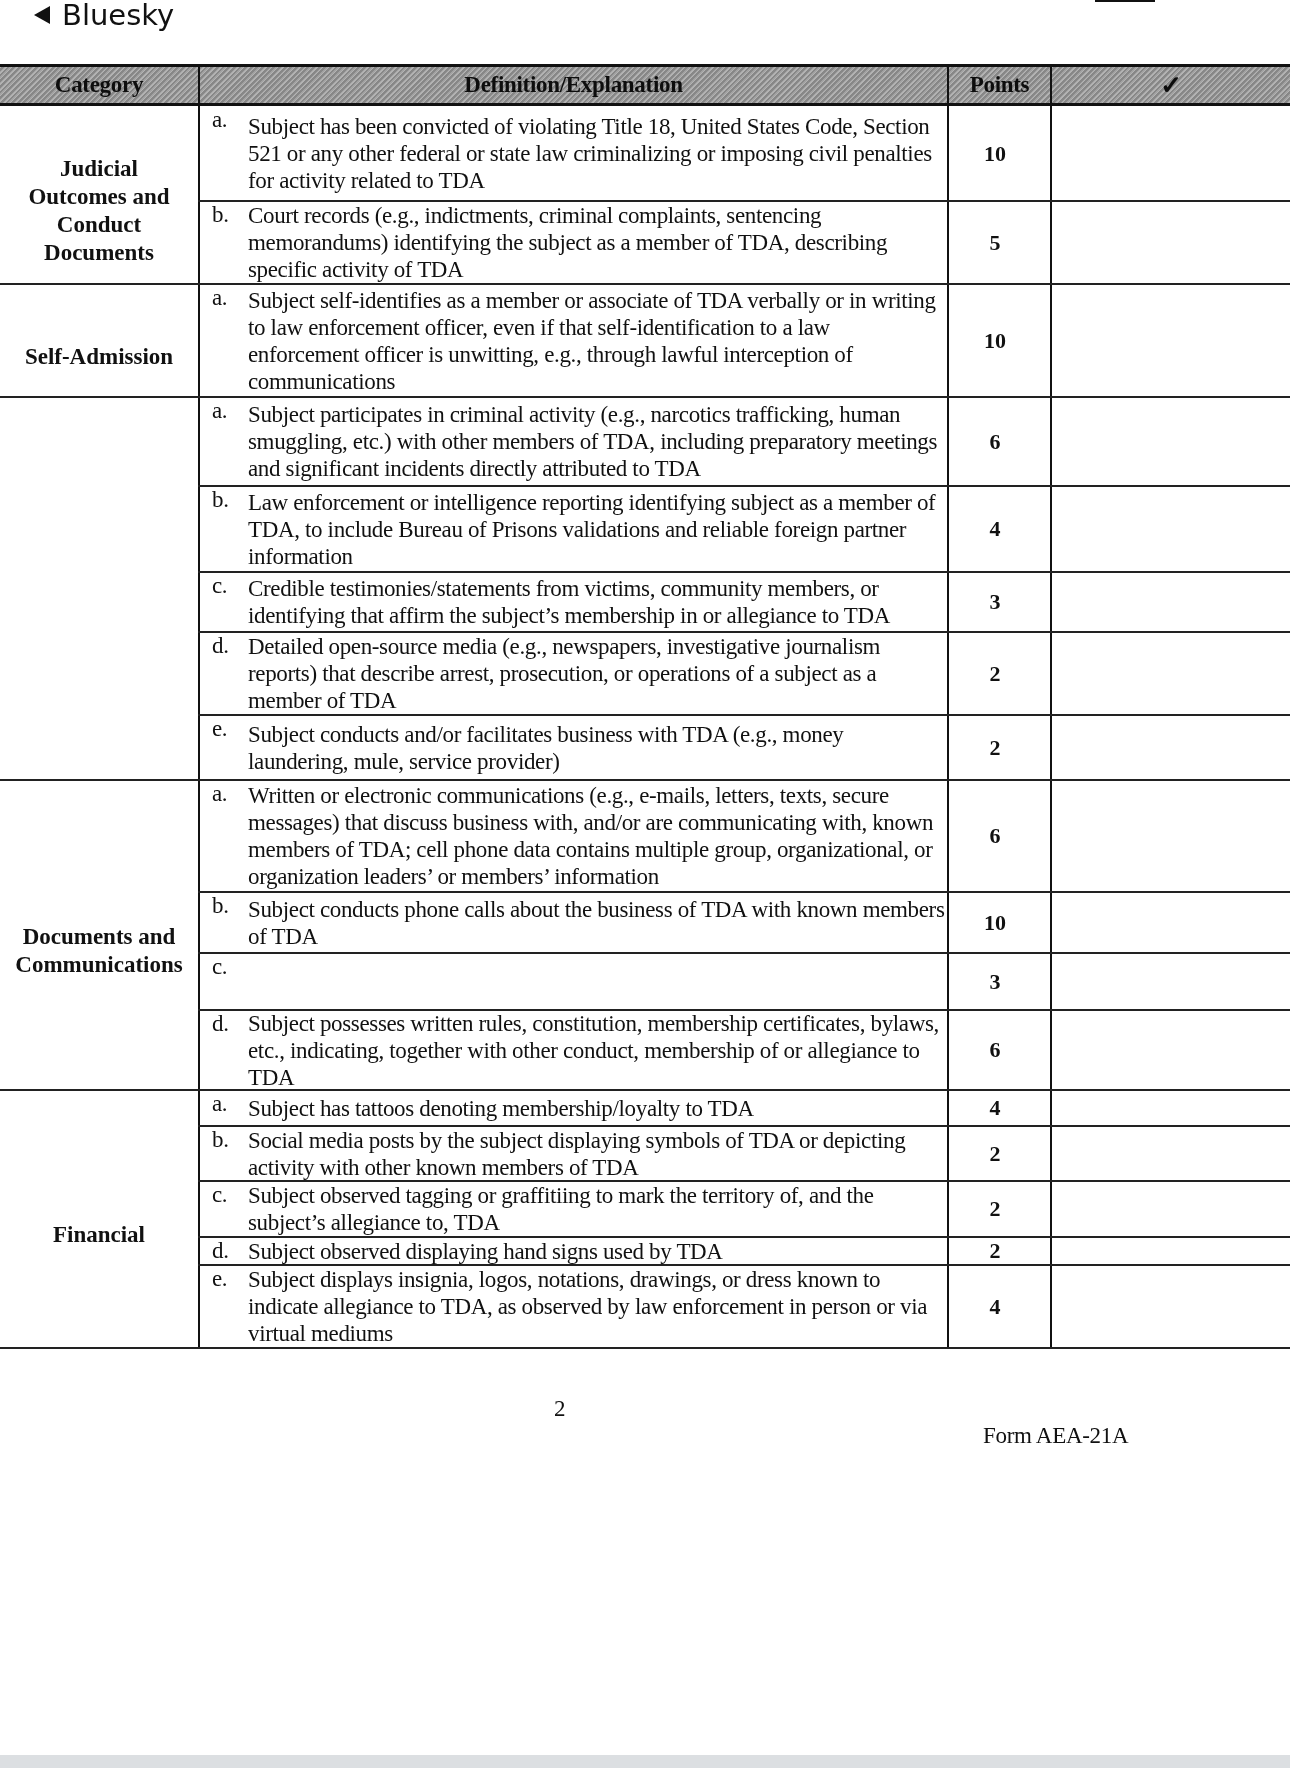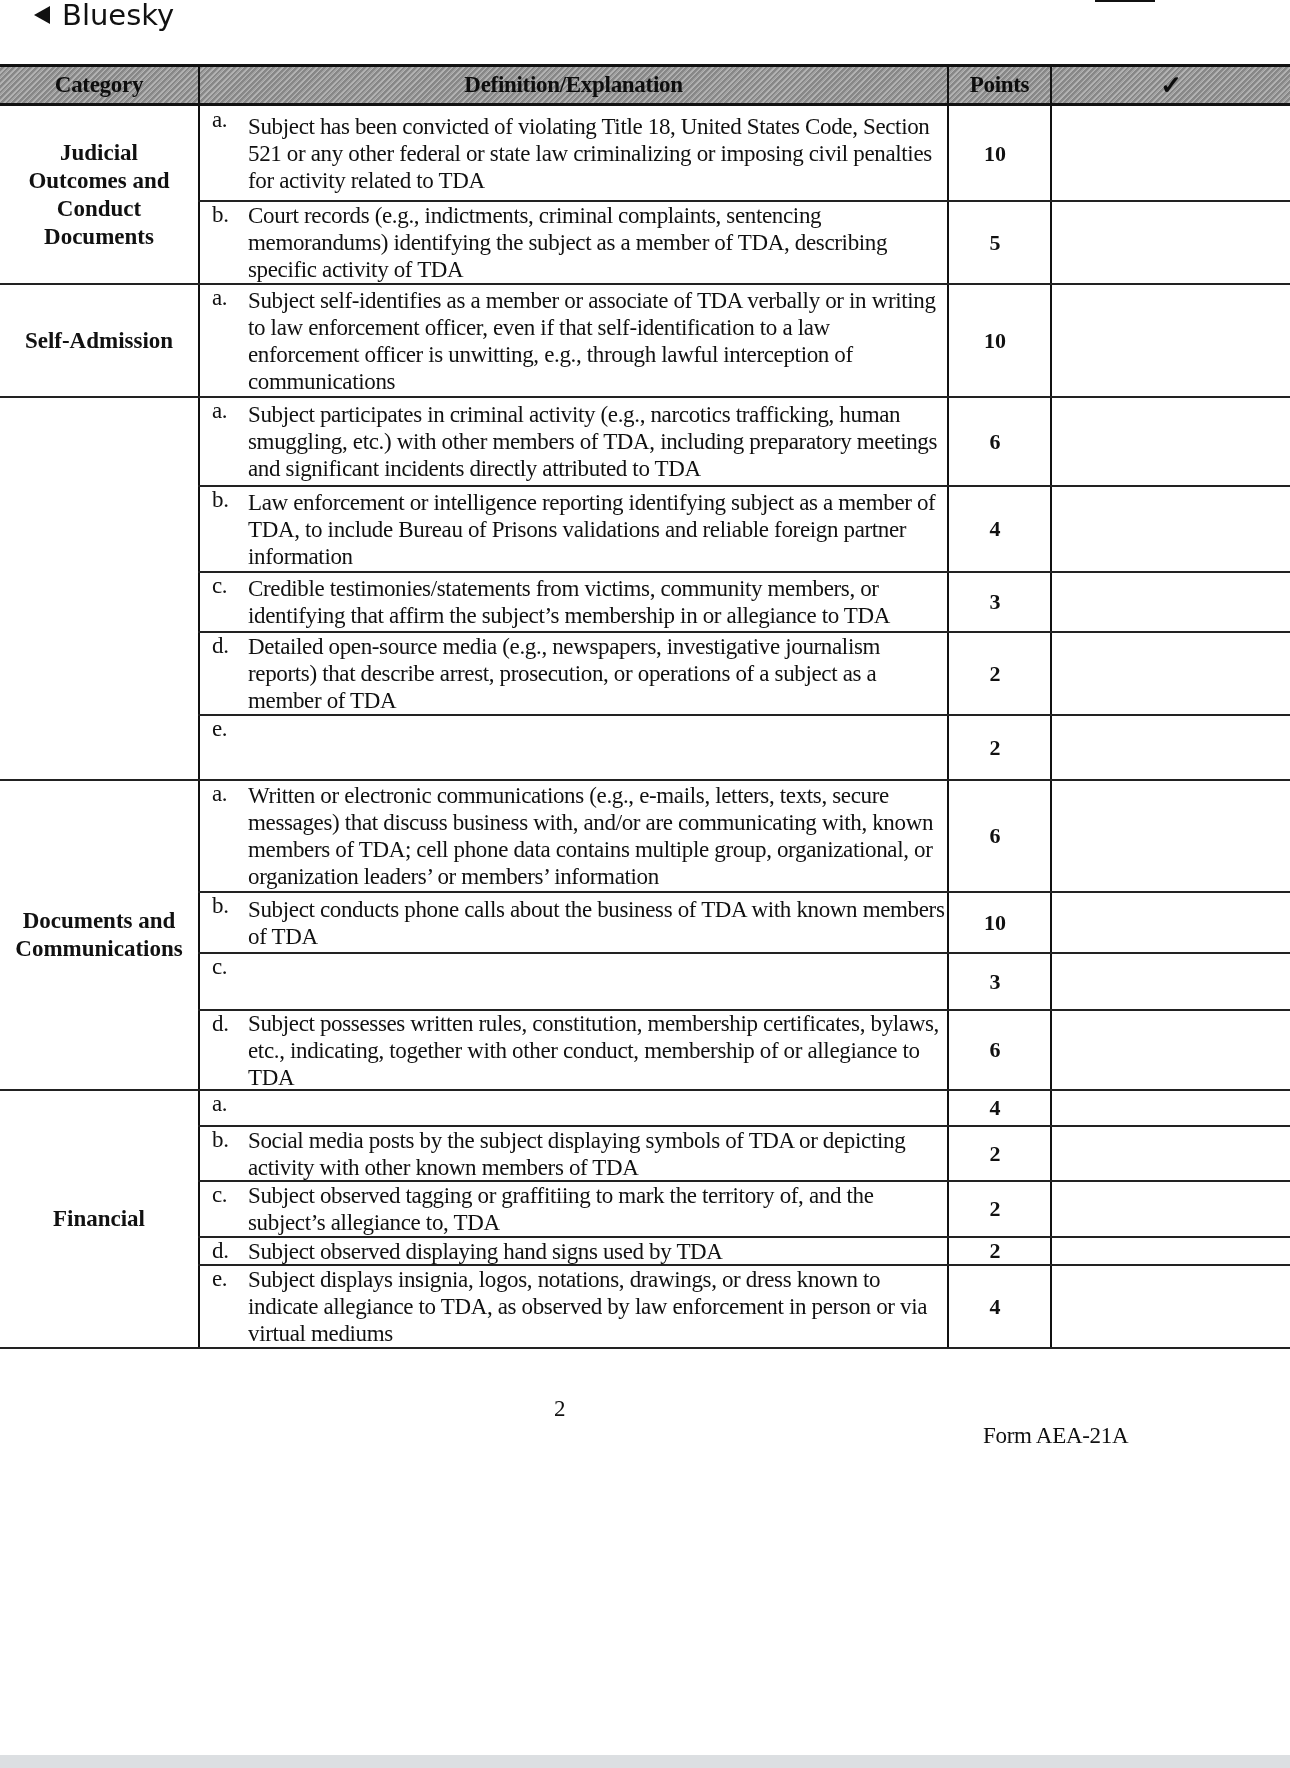--- a/index.html
+++ b/index.html
@@ -9,21 +9,21 @@
   .back { position:absolute; left:34px; top:-2px; font-family:"DejaVu Sans", sans-serif; font-size:29px; color:#111; display:flex; align-items:center; gap:8px; cursor:pointer; }
   .back .tri { display:inline-block; width:0; height:0; border-top:9px solid transparent; border-bottom:9px solid transparent; border-right:16px solid #111; margin-right:4px; }
   .topmark { position:absolute; left:1095px; top:0; width:60px; height:2px; background:#111; }
   .table { position:absolute; left:0; top:64px; width:1290px; height:1286px; }
   .hdr { position:absolute; left:0; top:0; width:1290px; height:42px; border-top:3px solid #111; border-bottom:3px solid #111; box-sizing:border-box;
          background-color:#9a9a9a;
          background-image: repeating-linear-gradient(135deg, rgba(255,255,255,0.25) 0 1px, rgba(0,0,0,0.12) 1px 3px, rgba(255,255,255,0.08) 3px 4px); }
   .hcell { position:absolute; top:0; height:36px; display:flex; align-items:center; justify-content:center; font-weight:bold; font-size:23px; color:#0d0d0d; letter-spacing:-0.3px; }
   .vline { position:absolute; width:2px; background:#111; }
   .hline { position:absolute; height:2px; background:#222; }
-  .cat { position:absolute; left:0; width:198px; display:flex; align-items:center; justify-content:center; text-align:center; font-weight:bold; font-size:23px; line-height:28px; }
+  .cat { position:absolute; left:0; width:198px; display:flex; align-items:center; justify-content:center; text-align:center; font-weight:bold; font-size:23px; line-height:28px;margin-top:16px; }
   .def { position:absolute; left:200px; width:745px; font-size:23px; line-height:27px; display:flex; align-items:center; box-sizing:border-box; padding-left:12px; letter-spacing:-0.35px; }
   .def .lt { width:36px; flex:none; align-self:flex-start; }
   .def .tx { flex:1; }
   .pts { position:absolute; left:949px; width:92px; display:flex; align-items:center; justify-content:center; font-weight:bold; font-size:22px; }
   .chk { position:absolute; left:1052px; width:238px; }
   .pagenum { position:absolute; left:554px; top:1396px; font-size:23px; }
   .formid { position:absolute; left:983px; top:1423px; font-size:23px; letter-spacing:-0.3px; }
   .bottombar { position:absolute; left:0; top:1755px; width:1290px; height:13px; background:#dcdfe2; }
 </style>
 </head>
@@ -120,20 +120,21 @@
         <div class="lt">d.</div>
         <div class="tx">Detailed open-source media (e.g., newspapers, investigative journalism reports) that describe arrest, prosecution, or operations of a subject as a member of TDA</div>
       </div>
       <div class="pts" style="top: 568px; height: 83px;">2</div>
       <div class="chk" style="top: 568px; height: 83px;"></div>
     </div>
     <div class="hline" style="left: 198px; width: 1092px; top: 650px;"></div>
     <div>
       <div class="def" style="top: 651px; height: 65px;">
         <div class="lt">e.</div>
+        <div class="tx">Subject conducts and/or facilitates business with TDA (e.g., money laundering, mule, service provider)</div>
       </div>
       <div class="pts" style="top: 651px; height: 65px;">2</div>
       <div class="chk" style="top: 651px; height: 65px;"></div>
     </div>
     <div class="cat" style="top: 716px; height: 310px; align-items: flex-start;">
       <div style="margin-top: 127px;">
         <div>Documents and</div>
         <div>Communications</div>
       </div>
     </div>
@@ -174,20 +175,21 @@
     </div>
     <div class="cat" style="top: 1026px; height: 258px;">
       <div>
         <div>Financial</div>
       </div>
     </div>
     <div class="hline" style="left: 0px; width: 1290px; top: 1283px;"></div>
     <div>
       <div class="def" style="top: 1026px; height: 36px;">
         <div class="lt">a.</div>
+        <div class="tx">Subject has tattoos denoting membership/loyalty to TDA</div>
       </div>
       <div class="pts" style="top: 1026px; height: 36px;">4</div>
       <div class="chk" style="top: 1026px; height: 36px;"></div>
     </div>
     <div class="hline" style="left: 198px; width: 1092px; top: 1061px;"></div>
     <div>
       <div class="def" style="top: 1062px; height: 55px;">
         <div class="lt">b.</div>
         <div class="tx">Social media posts by the subject displaying symbols of TDA or depicting activity with other known members of TDA</div>
       </div>

